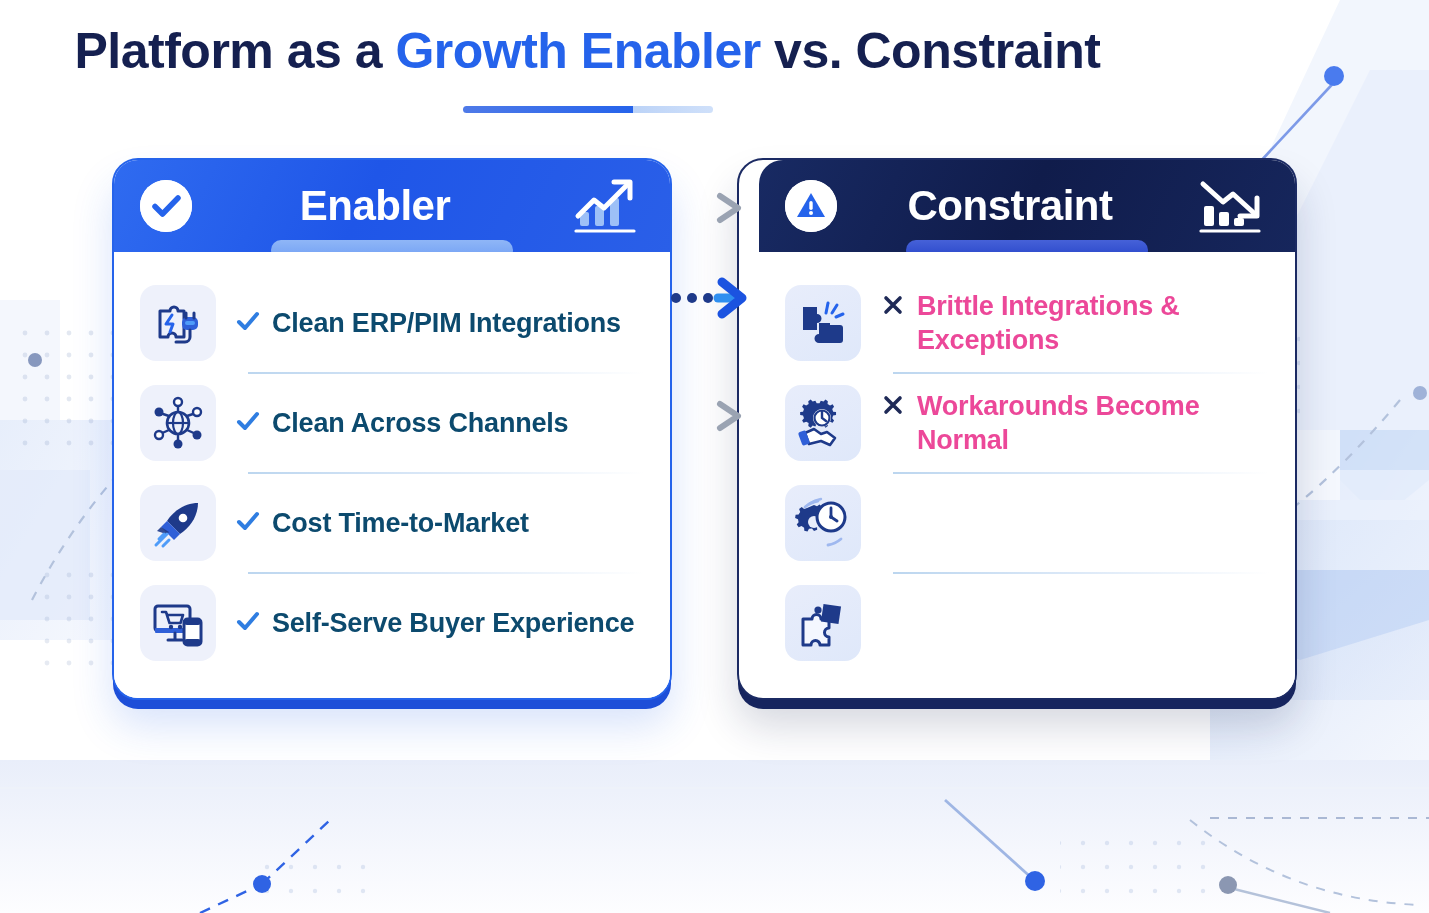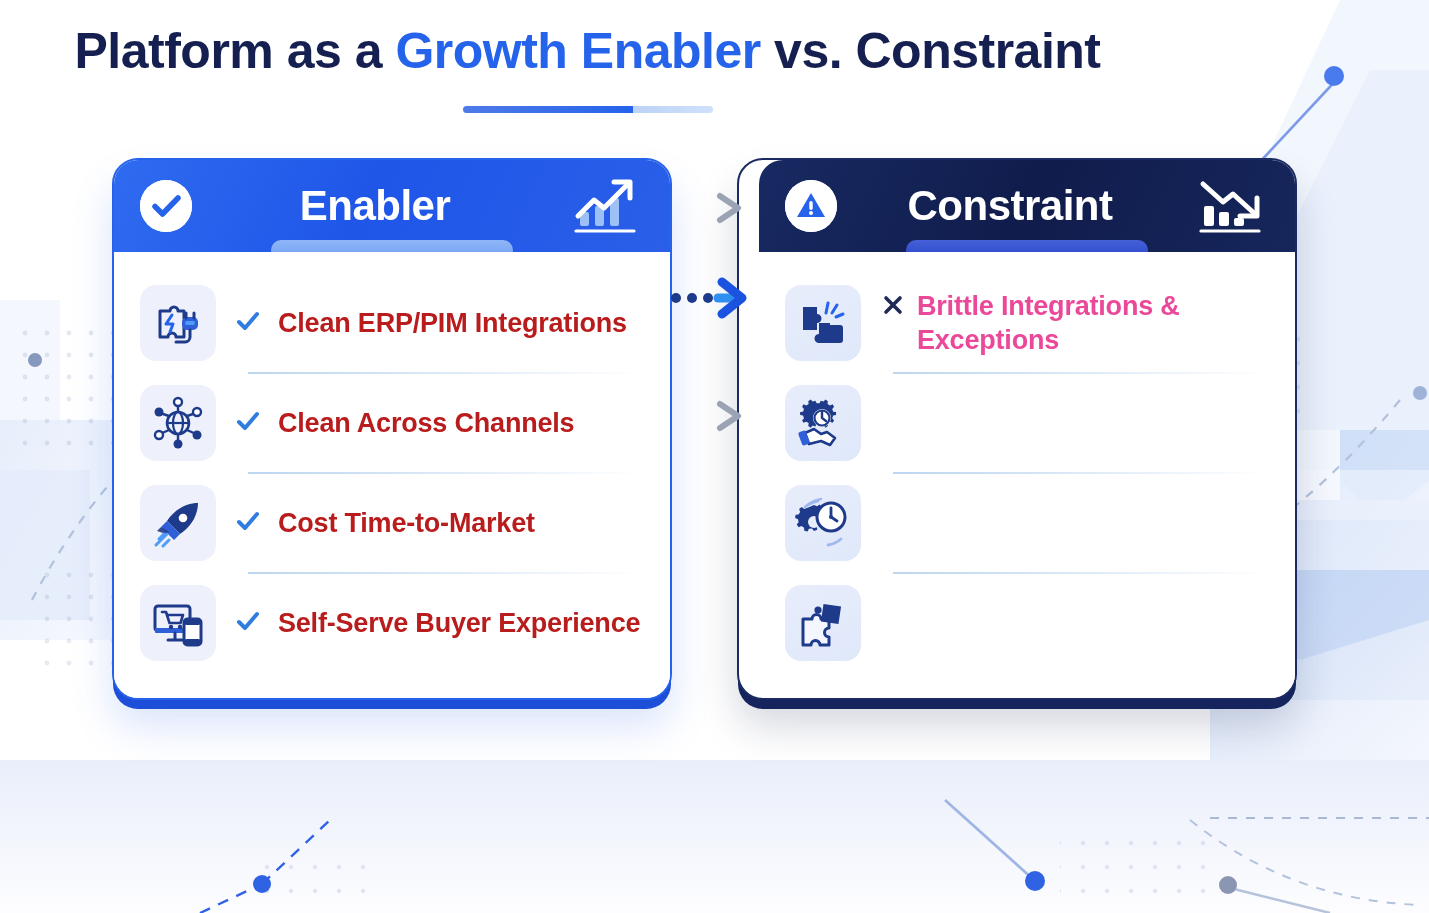--- a/index.html
+++ b/index.html
@@ -75,21 +75,21 @@
     display:flex; align-items:center; justify-content:center;
   }
   .enabler .icon-tile { background:#eef1fb; }
   .constraint .icon-tile { background:linear-gradient(150deg,#e8edfb,#dfe8fa); }
 
   .row-text { display:flex; align-items:flex-start; gap:12px; }
   .mark { flex:0 0 auto; margin-top:4px; }
   .label {
     font-size:27px; font-weight:700; line-height:1.26; color:#1f2a57; letter-spacing:-0.2px;
   }
-  .enabler .label { color:#b91c1c;margin-left:6px; }
+  .enabler .label { color:#0c4a6e; }
   .constraint .label { color:#ec4899; }
 
   
   .connectors { position:absolute; left:668px; top:158px; width:100px; height:660px; z-index:4; }
 </style>
 </head>
 <body>
 
 <svg id="bg-decor" viewBox="0 0 1429 913" width="1429" height="913">
   <defs>
@@ -346,20 +346,28 @@
         <div class="icon-tile">
           <svg width="56" height="56" viewBox="0 0 56 56">
             <path d="M29 6 l3.6 1 2.5 -2.7 3 2.2 -0.4 3.7 3.2 1.9 3.3 -1.6 1.9 3.2 -2.4 2.8 1.2 3.5 3.7 0.5 0 3.7 -3.7 0.6 -1.2 3.5 2.4 2.8 -1.9 3.2 -3.3 -1.6 -3.2 1.9 0.4 3.7 -3 2.2 -2.5 -2.7 -3.6 1 -1.6 -3.3 -3.6 0 -1.7 3.3 -3.5 -1 -2.5 2.7 -3.1 -2.2 0.5 -3.7 -3.2 -1.9 -3.3 1.6 -1.9 -3.2 2.4 -2.8 -1.2 -3.5 -3.7 -0.6 0 -3.7 3.7 -0.5 1.2 -3.5 -2.4 -2.8 1.9 -3.2 3.3 1.6 3.2 -1.9 -0.5 -3.7 3.1 -2.2 2.5 2.7 3.5 -1 1.7 3.3 3.6 0 Z" transform="translate(0,-2) scale(0.78) translate(4,4)" fill="#1e3a8a"></path>
             <circle cx="27" cy="23" r="9" fill="#fff"></circle>
             <circle cx="27" cy="23" r="7.5" fill="none" stroke="#1e3a8a" stroke-width="2.2"></circle>
             <path d="M27 17 v6 l4 3" fill="none" stroke="#1e3a8a" stroke-width="2.4" stroke-linecap="round"></path>
             <path d="M10 38 l9 -4 7 5 6 -2 8 6 -5 7 -9 -4 -12 3 z" fill="#fff" stroke="#1e3a8a" stroke-width="2.6" stroke-linejoin="round"></path>
             <rect x="5" y="36" width="8" height="14" rx="2" transform="rotate(-20 9 43)" fill="#2f5fd8"></rect>
           </svg>
         </div>
+        <div class="row-text">
+          <span class="mark">
+            <svg width="24" height="24" viewBox="0 0 24 24">
+                <path d="M5 5 L19 19 M19 5 L5 19" stroke="#1f2a57" stroke-width="3.6" stroke-linecap="round"></path>
+              </svg>
+          </span>
+          <span class="label">Workarounds Become Normal</span>
+        </div>
       </div>
       <div class="sep"></div>
 
       <div class="row">
         <div class="icon-tile">
           <svg width="56" height="56" viewBox="0 0 56 56">
             <g fill="#1e3a8a" transform="translate(2,10)">
               <path d="M17 0 l3 1.2 2.6 -1.6 2.3 2.4 -1.2 2.8 1.6 2.6 3 0.4 0.4 3.3 -2.8 1.4 -0.5 3 1.9 2.4 -1.9 2.7 -3 -0.8 -2.4 1.9 0.2 3 -3.2 1.2 -2 -2.3 -3 0.2 -1.5 2.7 -3.2 -0.8 -0.2 -3 -2.6 -1.6 -2.8 1.2 -2 -2.7 1.9 -2.4 -0.6 -3 -2.9 -1.2 0.5 -3.2 3 -0.3 1.6 -2.6 -1.1 -2.8 2.6 -2 2.4 1.8 2.9 -1 z"></path>
             </g>
             <circle cx="19" cy="27" r="6" fill="#e8edfb"></circle>

